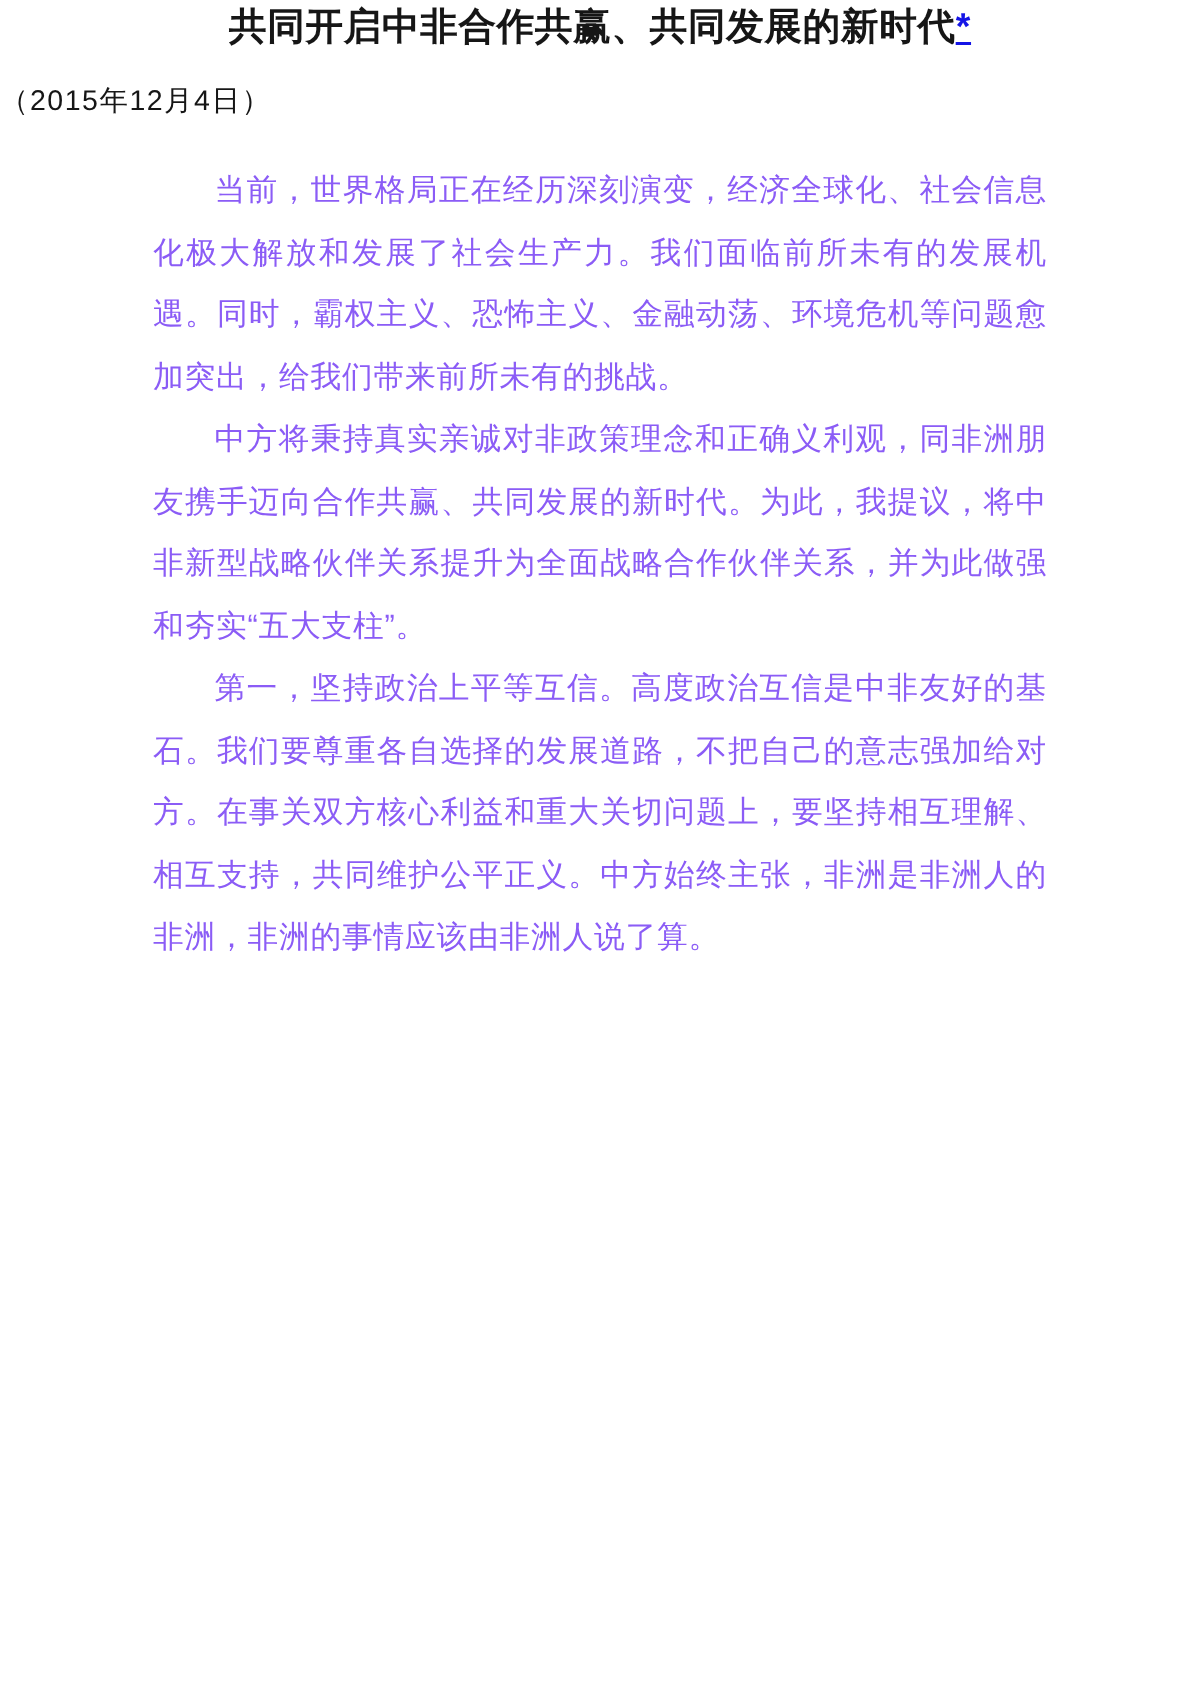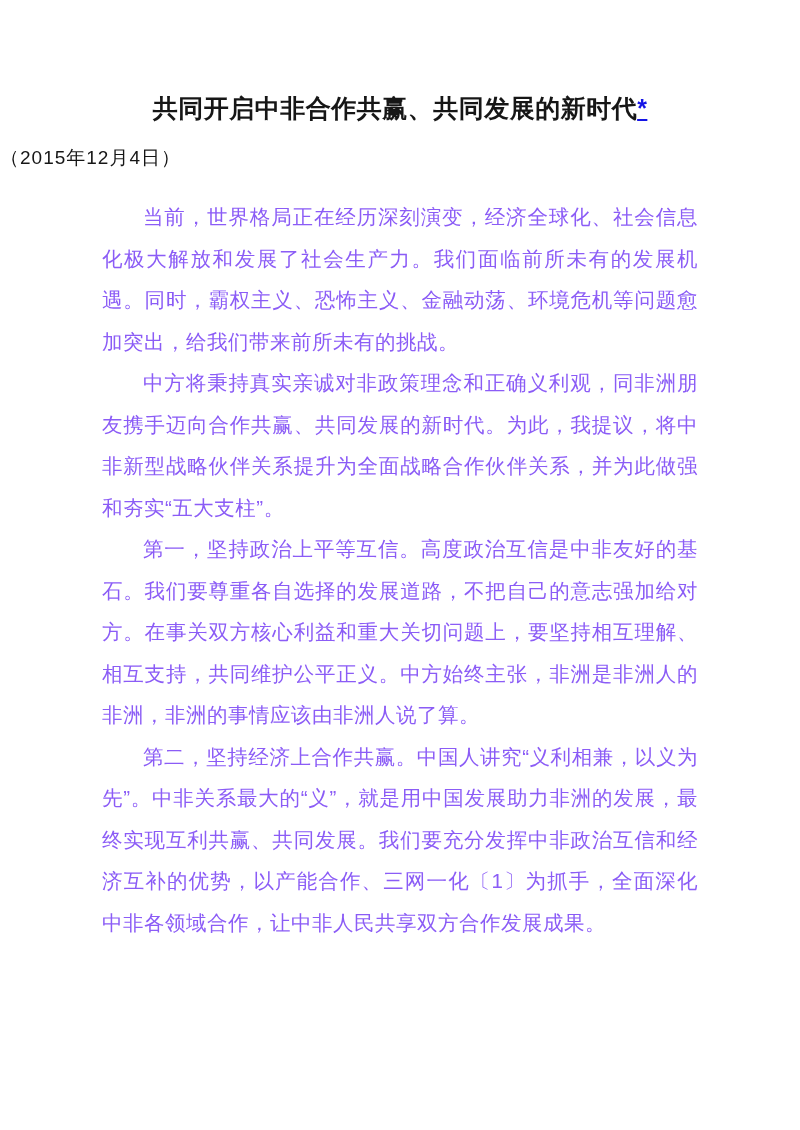--- a/index.html
+++ b/index.html
@@ -9,21 +9,20 @@
   }
   .page {
     position: relative;
     width: 800px;
     height: 1130px;
     background: #ffffff;
     overflow: hidden;
     font-family: "Liberation Sans", "DejaVu Sans", sans-serif;
     color: #1a1a1a;
     box-sizing: border-box;
-    padding-top: 90px;
   }
   .doc-title {
     text-align: center;
     font-size: 25px;
     line-height: 36px;
     font-weight: 700;
     letter-spacing: 0.5px;
     color: #161616;
     margin: 0;
   }
@@ -61,16 +60,15 @@
 
   <h1 class="doc-title"><span>共同开启中非合作共赢、共同发展的新时代</span><a class="footnote-ref" style="color: rgb(20, 20, 230);">*</a></h1>
 
   <div class="doc-date">（2015年12月4日）</div>
 
   <div class="doc-body">
 
   <p>当前，世界格局正在经历深刻演变，经济全球化、社会信息化极大解放和发展了社会生产力。我们面临前所未有的发展机遇。同时，霸权主义、恐怖主义、金融动荡、环境危机等问题愈加突出，给我们带来前所未有的挑战。</p>
       <p>中方将秉持真实亲诚对非政策理念和正确义利观，同非洲朋友携手迈向合作共赢、共同发展的新时代。为此，我提议，将中非新型战略伙伴关系提升为全面战略合作伙伴关系，并为此做强和夯实“五大支柱”。</p>
       <p>第一，坚持政治上平等互信。高度政治互信是中非友好的基石。我们要尊重各自选择的发展道路，不把自己的意志强加给对方。在事关双方核心利益和重大关切问题上，要坚持相互理解、相互支持，共同维护公平正义。中方始终主张，非洲是非洲人的非洲，非洲的事情应该由非洲人说了算。</p>
-      <p>第二，坚持经济上合作共赢。中国人讲究“义利相兼，以义为先”。中非关系最大的“义”，就是用中国发展助力非洲的发展，最终实现互利共赢、共同发展。我们要充分发挥中非政治互信和经济互补的优势，以产能合作、三网一化〔1〕为抓手，全面深化中非各领域合作，让中非人民共享双方合作发展成果。</p>
     </div>
 
 </div>
 
 </body></html>

